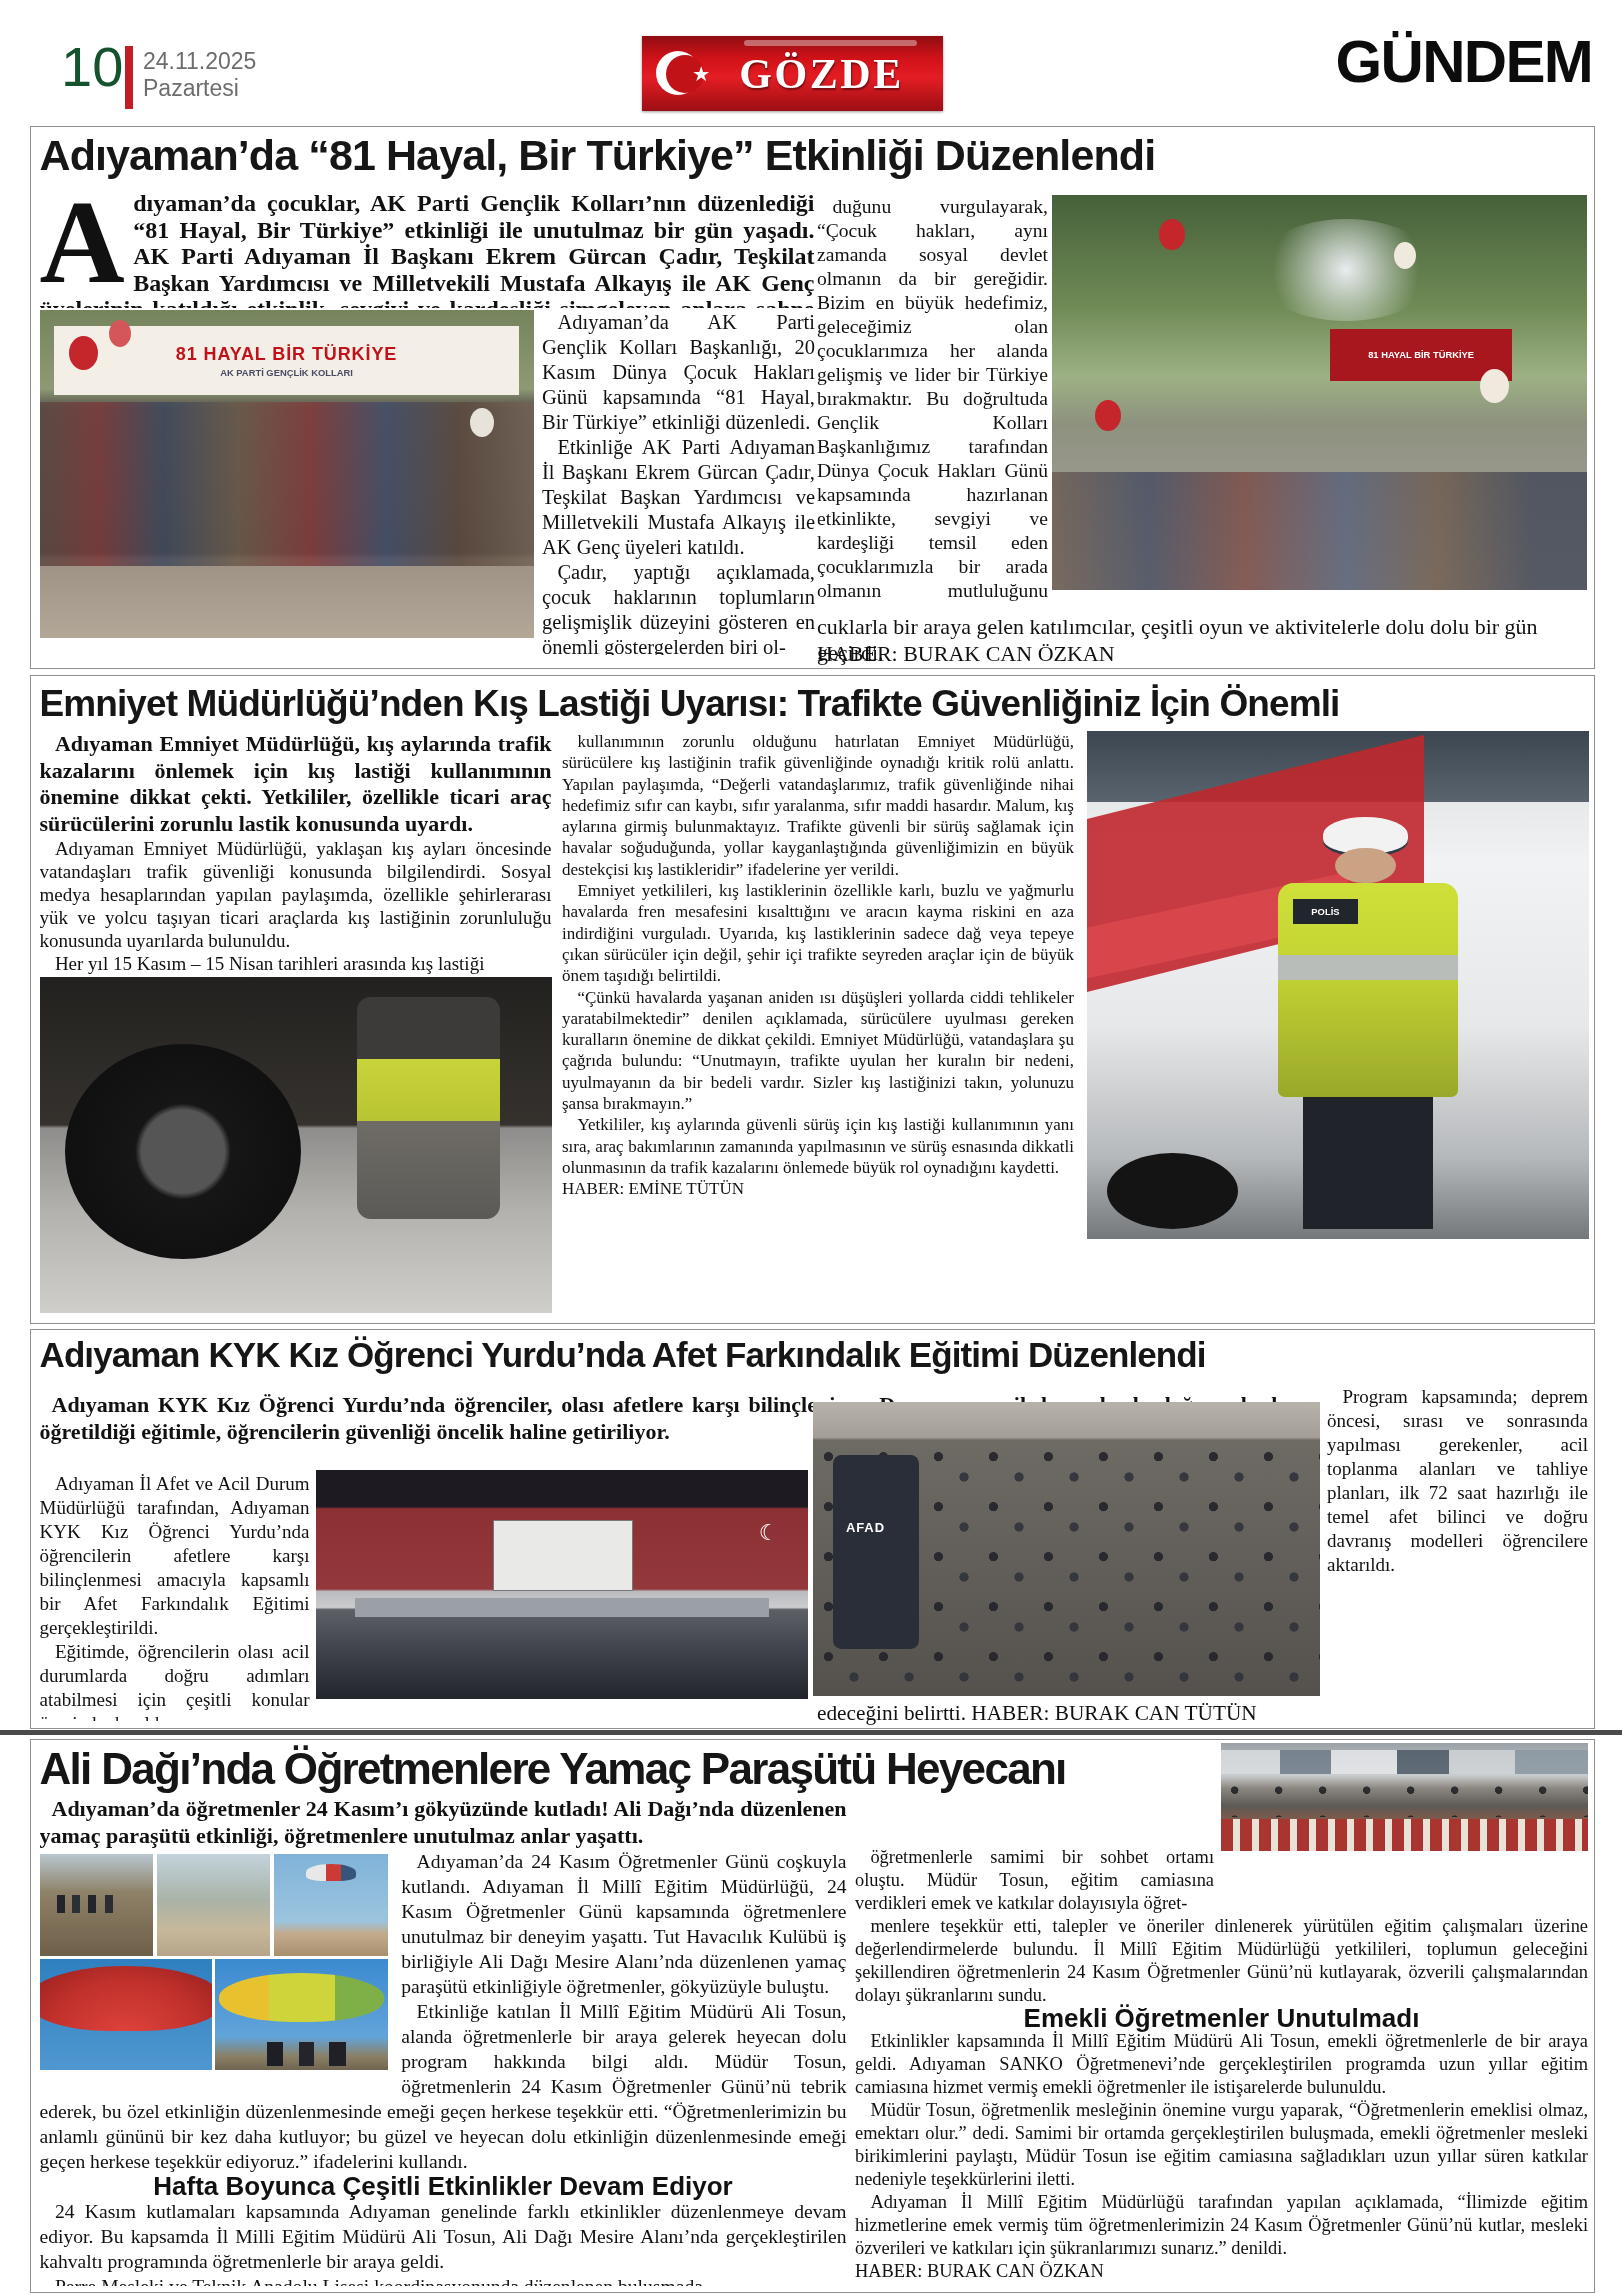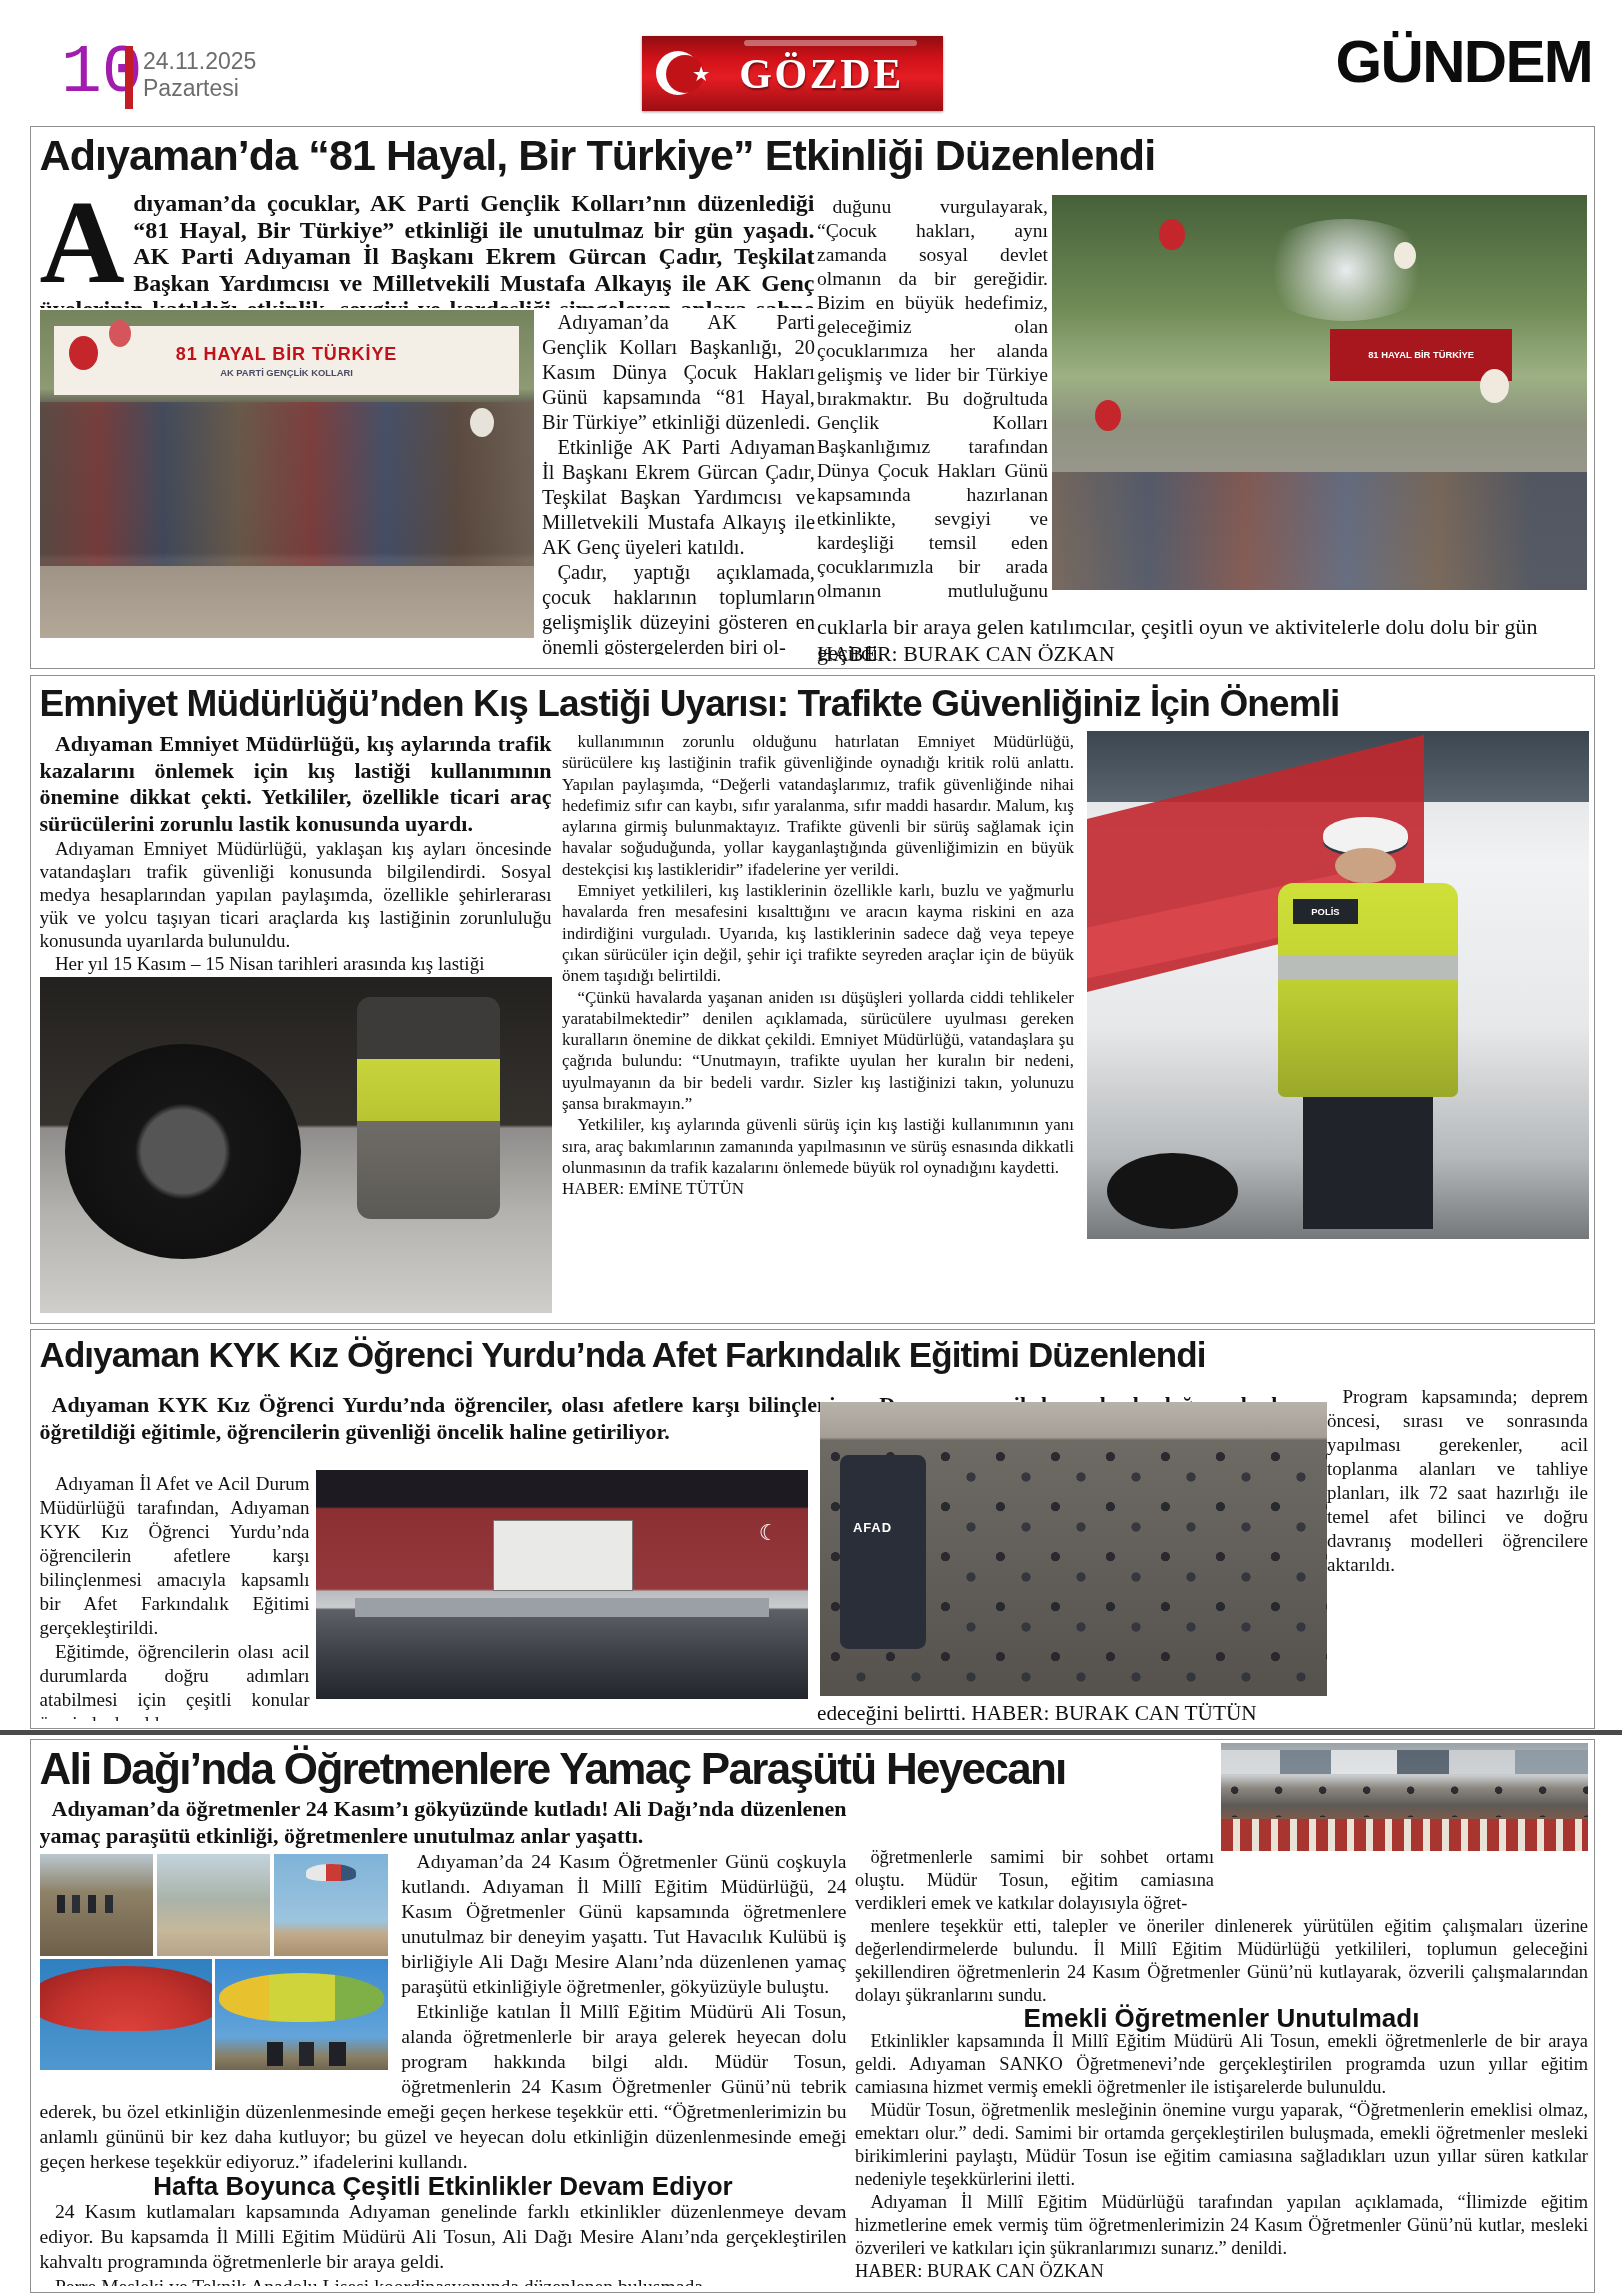--- a/index.html
+++ b/index.html
@@ -1,20 +1,20 @@
 <!DOCTYPE html>
 <html style="font-size:13.7px"><head>
 <meta charset="utf-8">
 <style>
   html,body{margin:0;padding:0;background:#cfcfcf;}
   .page{position:relative;width:1623px;height:2295px;background:#ffffff;overflow:hidden;
         font-family:"Liberation Serif",serif;color:#111;}
   
-  .pagenum{position:absolute;left:61px;top:39px;font-family:Liberation Mono, monospace;
-           font-weight:200;font-size:68px;color:#a21caf;line-height:1;}
+  .pagenum{position:absolute;left:61px;top:39px;font-family:Liberation Sans, sans-serif;
+           font-weight:200;font-size:56px;color:#14532d;line-height:1;}
   .redbar{position:absolute;left:125px;top:46px;width:7.7px;height:63px;background:#c41c25;}
   .dateblock{position:absolute;left:143px;top:48px;font-family:"Liberation Sans",sans-serif;
              font-size:23px;color:#6d6d6d;line-height:1.18;}
   .logo{position:absolute;left:642px;top:36px;width:301px;height:75px;
         background:linear-gradient(180deg,#8f0d12 0%,#d01218 30%,#e41d23 55%,#9c0e13 100%);
         display:flex;align-items:center;box-shadow:0 0.9px 2.6px rgba(0,0,0,.4);}
   .flagzone{width:77px;height:100%;position:relative;flex:0 0 auto;}
   .crescent{position:absolute;left:13.7px;top:15.4px;width:44px;height:44px;border-radius:50%;
             background:#fff;}
   .crescent:after{content:"";position:absolute;left:10.2px;top:3.4px;width:38px;height:38px;
@@ -84,21 +84,21 @@
   .a2r-stripe{left:38%;top:44%;width:36%;height:5%;background:#b9bdb9;}
   .a2r-polis{left:41%;top:33%;width:13%;height:5%;background:#20262c;color:#fff;
            font:bold 9.4px/1 "Liberation Sans",sans-serif;display:flex;align-items:center;
            justify-content:center;}
   .a2r-pants{left:43%;top:72%;width:26%;height:26%;background:#20242a;}
   .ph-a3a{background:linear-gradient(180deg,#1d1b21 0%,#1d1b21 16%,#8d3034 17%,#93383c 52%,
            #b9bbbf 53%,#caccce 60%,#5e6067 61%,#41444c 78%,#23252c 100%);}
   .a3a-screen{left:36%;top:22%;width:28%;height:30%;background:#e9e9e7;border:1.7px solid #777;}
   .a3a-flag{right:6%;top:22%;color:#fff;font-size:22px;}
   .a3a-stage{left:8%;top:56%;width:84%;height:8%;background:#9aa0a6;}
-  .ph-a3b{background:linear-gradient(180deg,#b7b2aa 0%,#a49e96 12%,#6e6a64 13%,#55524e 100%);margin-left:7px;}
+  .ph-a3b{background:linear-gradient(180deg,#b7b2aa 0%,#a49e96 12%,#6e6a64 13%,#55524e 100%);}
   .a3b-heads{left:0;right:0;top:14%;bottom:0;
       background-image:radial-gradient(circle 9.4px at 15.4px 13.7px,#23242b 46%,rgba(0,0,0,0) 52%),
                        radial-gradient(circle 9.4px at 41px 34px,#31333c 46%,rgba(0,0,0,0) 52%);
       background-size:55px 50px;opacity:.9;}
   .a3b-afad{left:4%;top:18%;width:17%;height:66%;border-radius:8.5px;background:#2a2e38;}
   .a3b-afadtxt{left:6.5%;top:40%;color:#fff;font:bold 13px "Liberation Sans",sans-serif;
       letter-spacing:0.9px;}
   .ph-s1{background:linear-gradient(180deg,#b9c7cf 0%,#8d8167 38%,#6e5f49 100%);}
   .s1-fig{left:15%;top:40%;width:60%;height:18%;
       background:linear-gradient(90deg,#22242a 0 12%,rgba(0,0,0,0) 12% 22%,#2d2f36 22% 34%,

